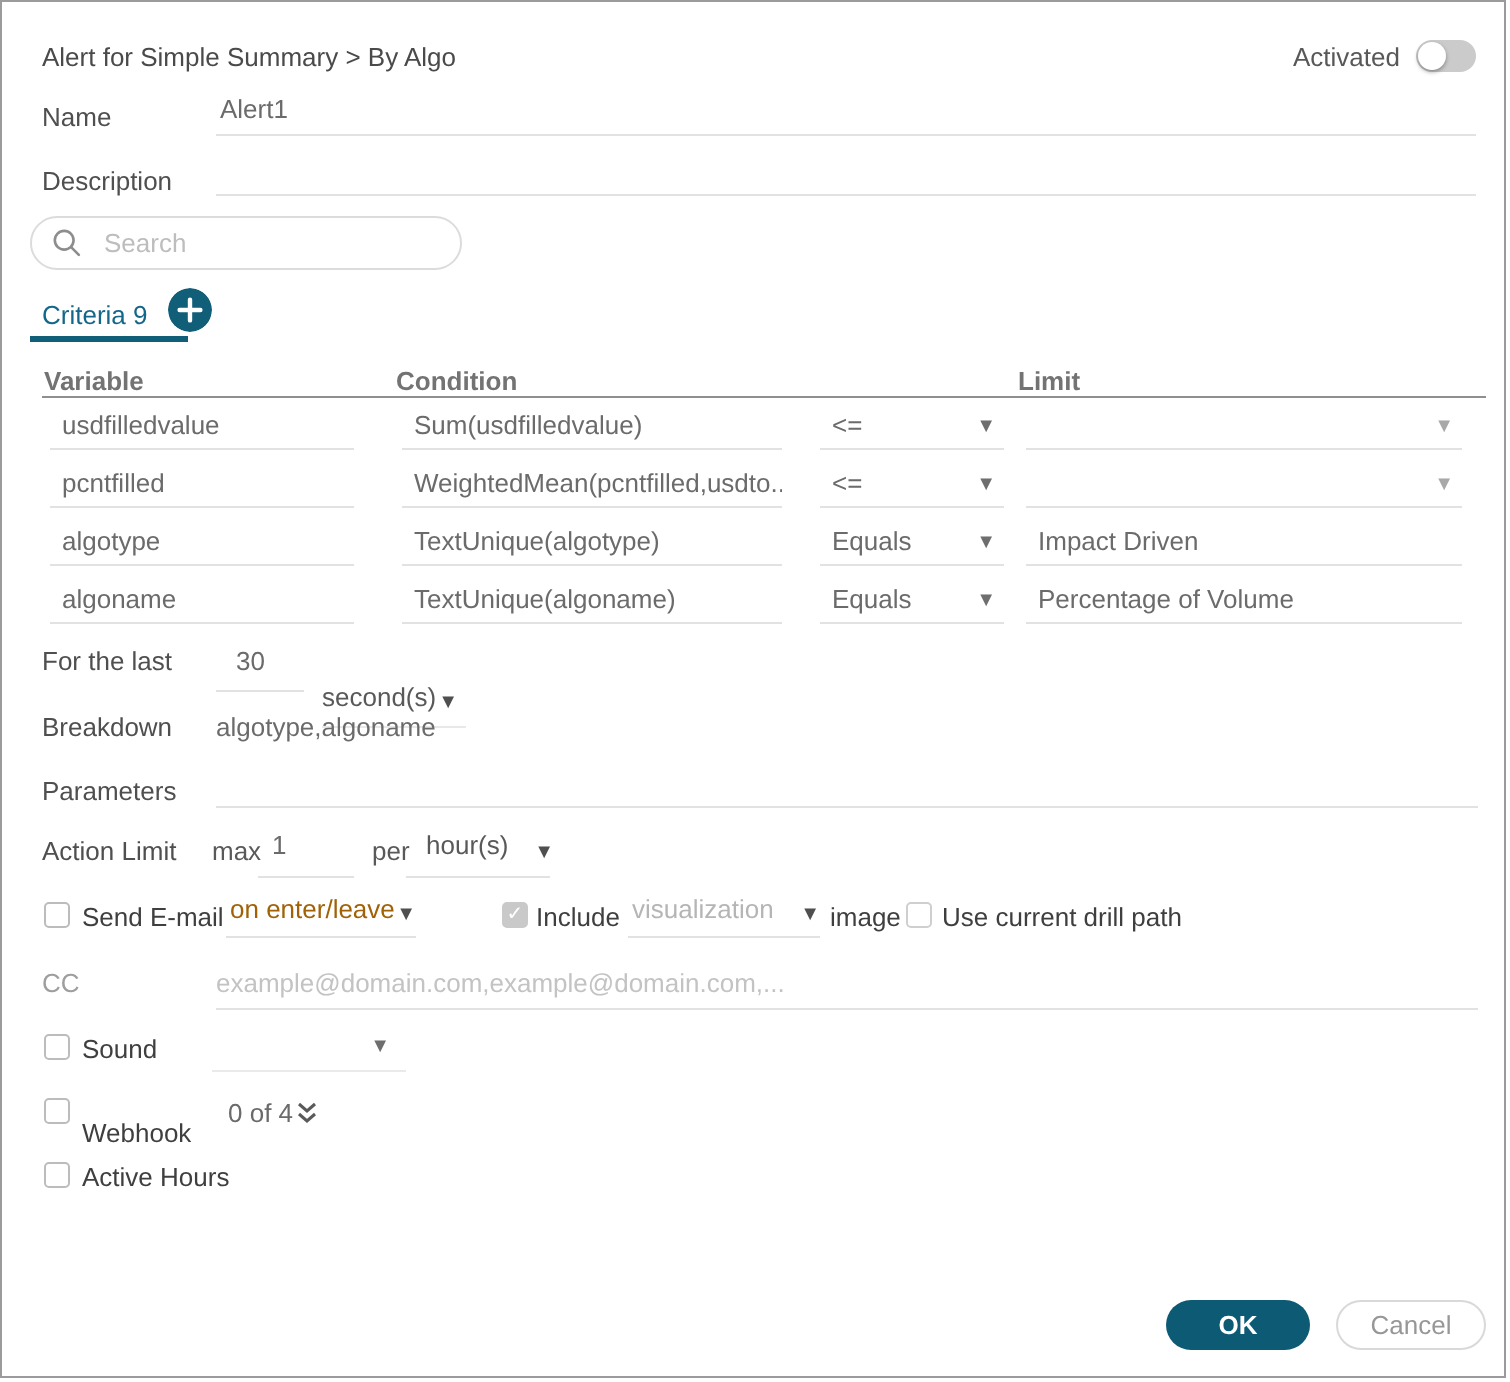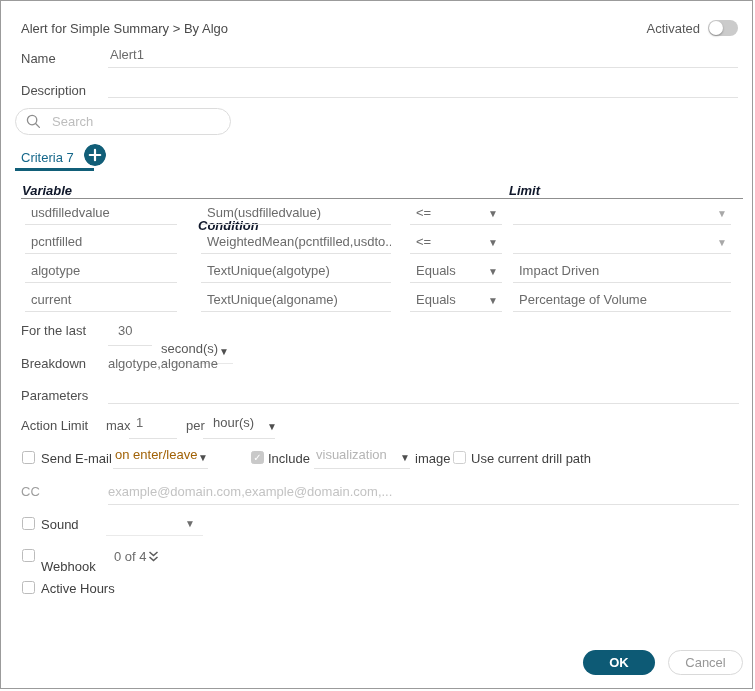--- a/index.html
+++ b/index.html
@@ -19,21 +19,21 @@
   .knob{position:absolute;left:1px;top:1px;width:14px;height:14px;border-radius:50%;background:#fff;box-shadow:0 1px 2px rgba(0,0,0,.35);}
   
   .search{left:14px;top:107px;width:216px;height:27px;border:1px solid #dcdcdc;border-radius:14px;box-sizing:border-box;display:flex;align-items:center;padding:0 10px;gap:9px;}
   .search input{border:none;outline:none;flex:1;font:inherit;color:#6b6b6b;background:transparent;min-width:0;}
   .search input::placeholder{color:#bdbdbd;}
   
   .tab{left:20px;top:149px;color:#15678a;cursor:pointer;}
   .tab-underline{left:14px;top:167px;width:79px;height:3px;background:#115e78;}
   .addbtn{left:83px;top:143px;width:22px;height:22px;border-radius:50%;cursor:pointer;}
   
-  .colhead{top:182px;font-weight:700;color:#0f172a;font-style:italic;}
+  .colhead{top:182px;font-weight:700;color:#737373;}
   .headrule{left:20px;top:197px;width:722px;height:1px;background:#8f8f8f;}
   .cell{position:absolute;height:22px;}
   .cell .txt{line-height:20px;font-size:13px;}
   
   .cb{width:13px;height:13px;border:1px solid #bcbcbc;border-radius:2.5px;box-sizing:border-box;background:#fff;cursor:pointer;}
   .cb.checked-disabled{background:#c9c9c9;border-color:#c9c9c9;color:#fff;font-size:10px;line-height:12px;text-align:center;}
   .cblbl{color:#3f3f3f;}
   .gray{color:#a16207;}
   .cc-input{left:107px;top:478px;width:631px;height:26px;border:none;border-bottom:1px solid #e2e2e2;outline:none;font:inherit;color:#6b6b6b;box-sizing:border-box;padding:0;}
   .cc-input::placeholder{color:#c3c3c3;}
@@ -65,29 +65,29 @@
   </div>
 
   <div class="abs search">
     <svg width="15" height="15" viewBox="0 0 16 16">
         <circle cx="6.5" cy="6.5" r="5" fill="none" stroke="#8d8d8d" stroke-width="1.4"></circle>
         <line x1="10.2" y1="10.2" x2="14.3" y2="14.3" stroke="#8d8d8d" stroke-width="1.4" stroke-linecap="round"></line>
       </svg>
     <input type="text" placeholder="Search" style="">
   </div>
 
-  <div class="abs tab">Criteria 7</div>
+  <div class="abs tab">Criteria 9</div>
   <div class="abs tab-underline"></div>
   <svg class="abs addbtn" width="22" height="22" viewBox="0 0 22 22">
       <circle cx="11" cy="11" r="11" fill="#115e78"></circle>
       <path d="M11 5.8 V16.2 M5.8 11 H16.2" stroke="#fff" stroke-width="2.2" stroke-linecap="round"></path>
     </svg>
 
   <div class="abs colhead" style="left:21px;">Variable</div>
-  <div class="abs colhead" style="left:197px;margin-top:35px;">Condition</div>
+  <div class="abs colhead" style="left:197px;">Condition</div>
   <div class="abs colhead" style="left:508px;">Limit</div>
   <div class="abs headrule"></div>
 
   <div>
     <div class="cell field" style="left:24px;top:202px;width:152px;">
         <span class="txt">usdfilledvalue</span>
       </div>
     <div class="cell field" style="left:200px;top:202px;width:190px;">
         <span class="txt">Sum(usdfilledvalue)</span>
       </div>
@@ -129,21 +129,21 @@
         <span class="txt">Equals</span>
         <span class="chev">▼</span>
       </div>
     <div class="cell field" style="left:512px;top:260px;width:218px;">
         <span class="txt">Impact Driven</span>
       </div>
   </div>
 
   <div>
     <div class="cell field" style="left:24px;top:289px;width:152px;">
-        <span class="txt">current</span>
+        <span class="txt">algoname</span>
       </div>
     <div class="cell field" style="left:200px;top:289px;width:190px;">
         <span class="txt">TextUnique(algoname)</span>
       </div>
     <div class="cell field" style="left:409px;top:289px;width:92px;">
         <span class="txt">Equals</span>
         <span class="chev">▼</span>
       </div>
     <div class="cell field" style="left:512px;top:289px;width:218px;">
         <span class="txt">Percentage of Volume</span>

